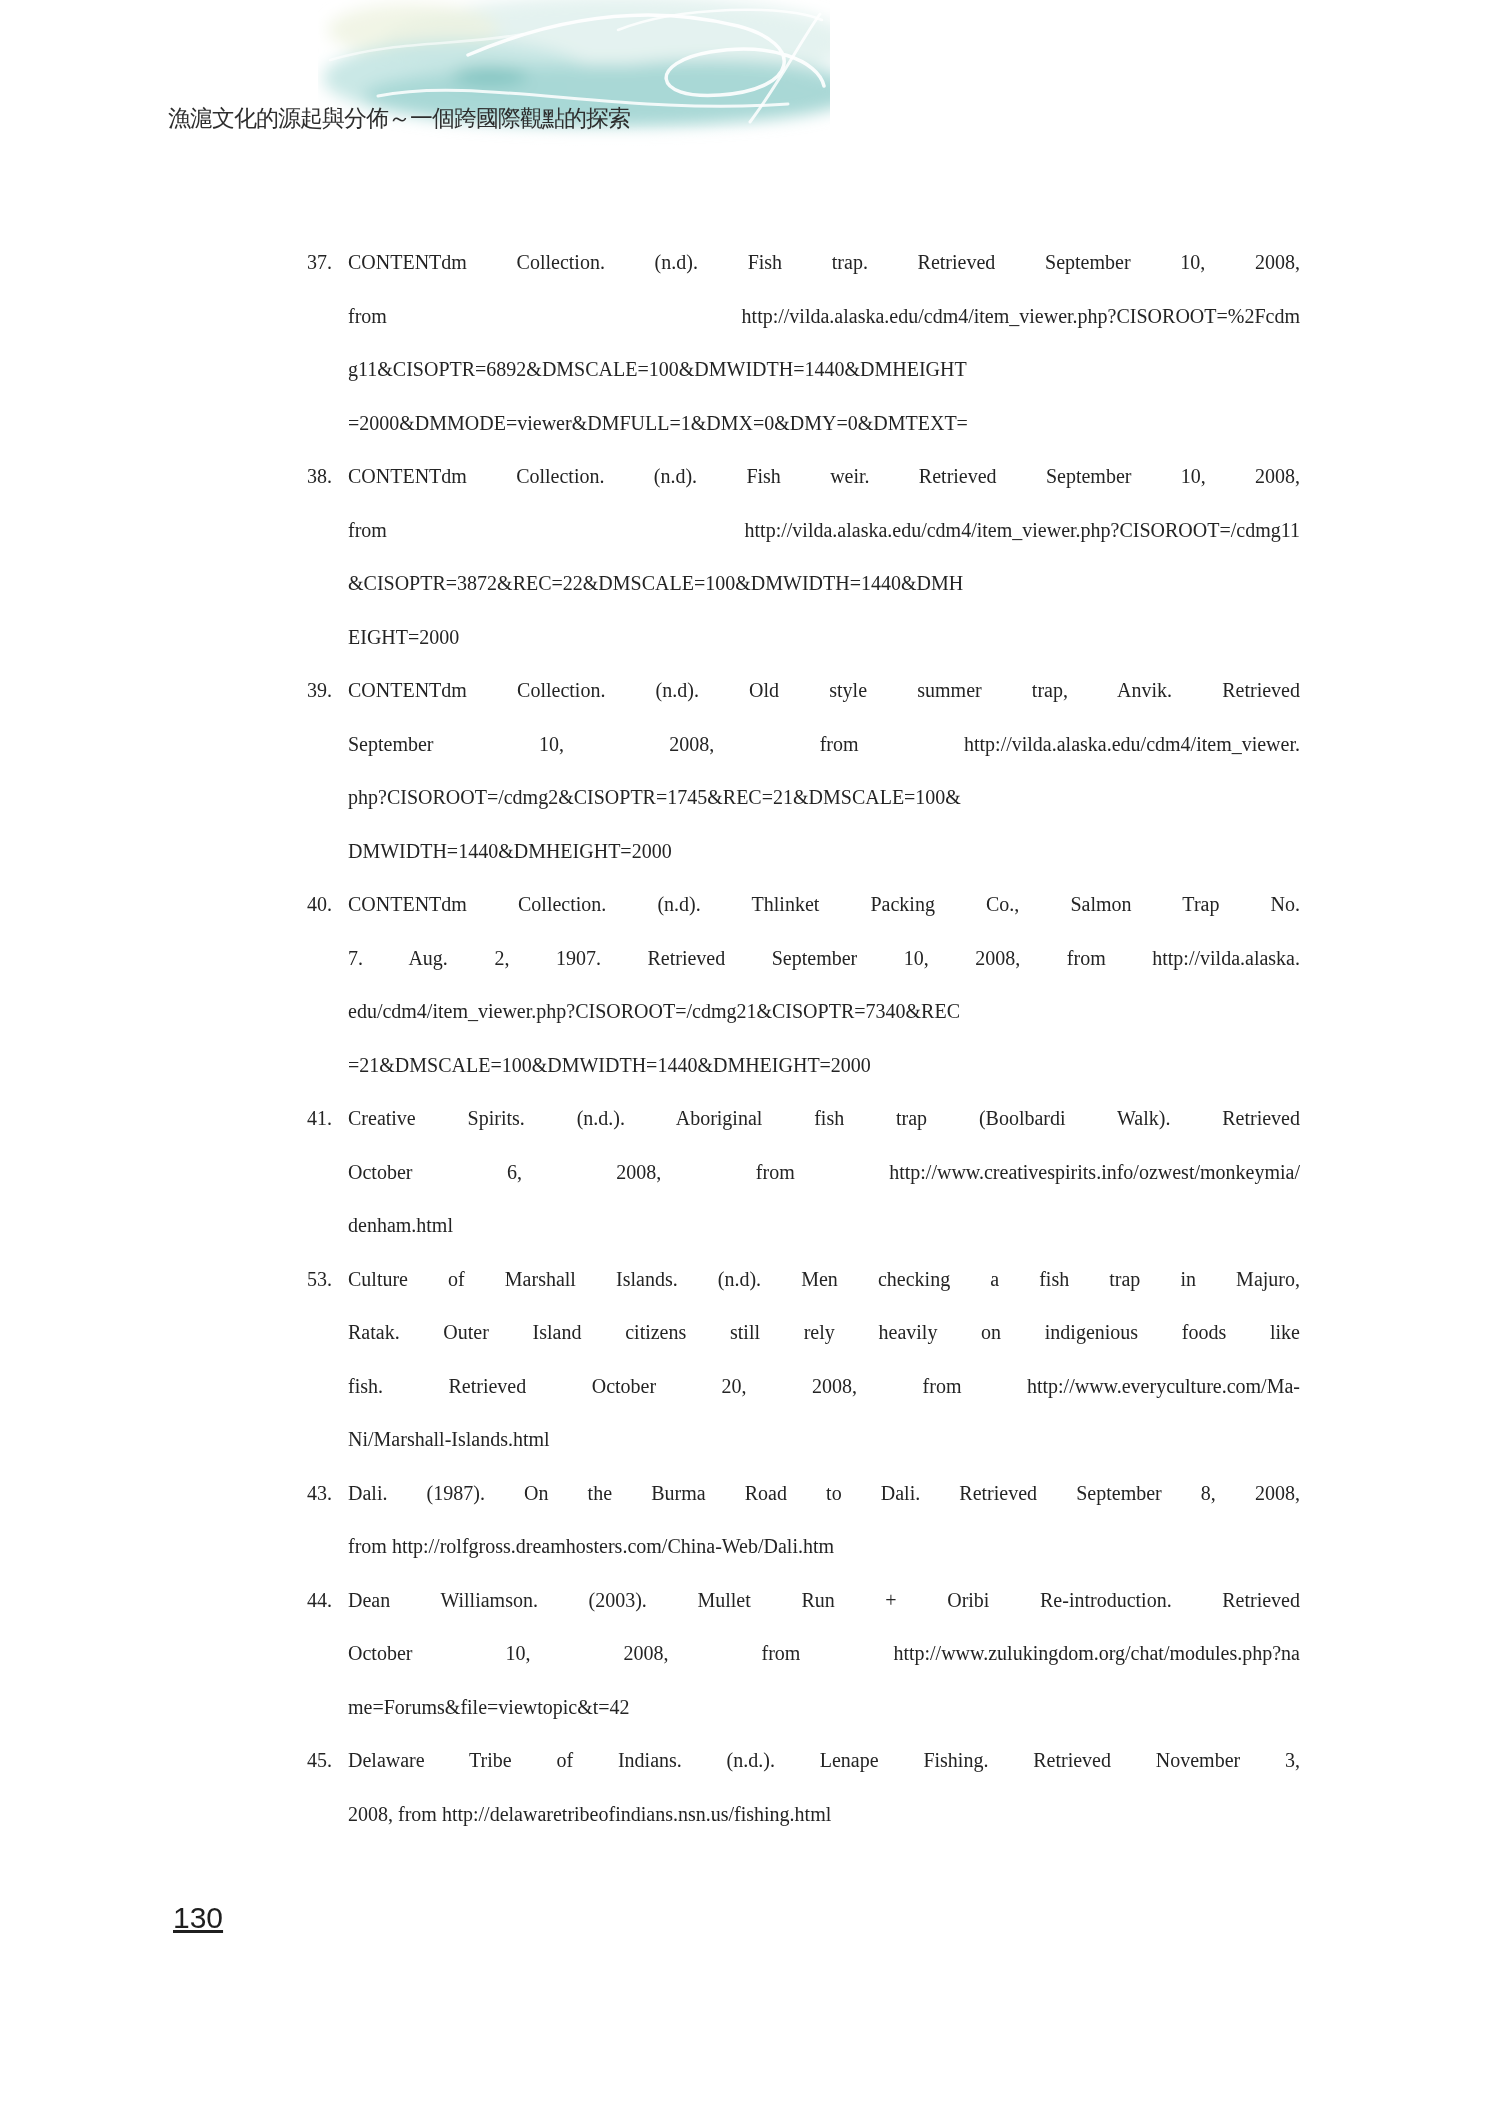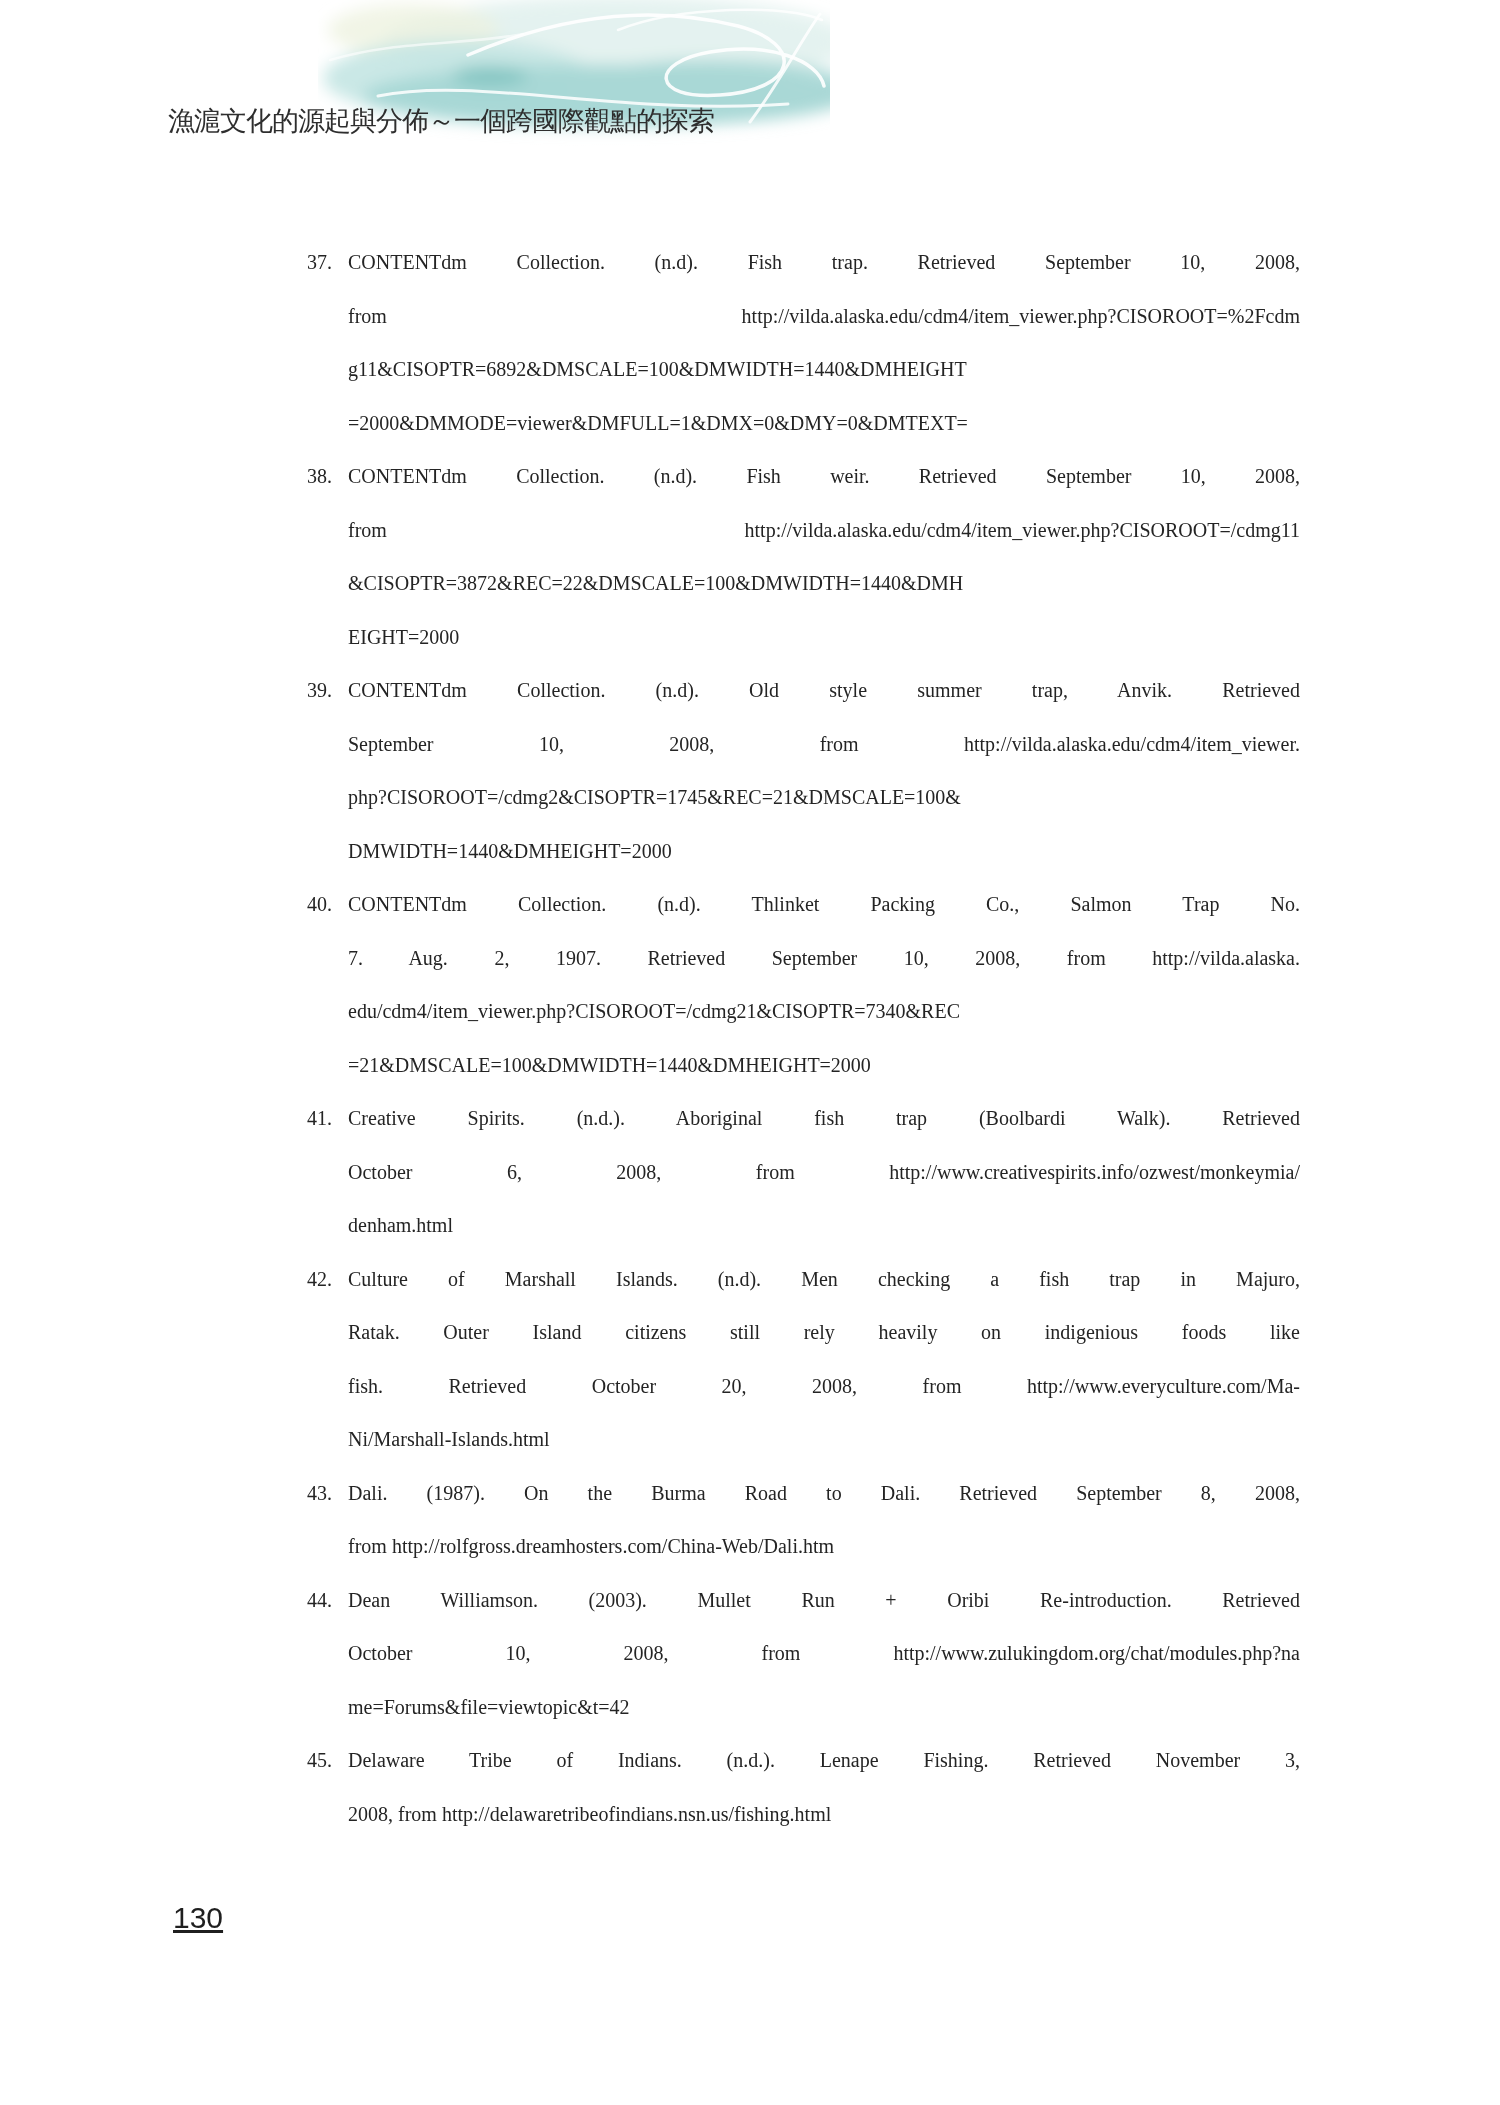--- a/index.html
+++ b/index.html
@@ -9,21 +9,21 @@
     position:relative;
     overflow:hidden;
     font-family:"Liberation Serif",serif;
     color:#242424;
   }
   .header{position:absolute;left:0;top:0;width:1500px;height:175px}
   .hdr-svg{position:absolute;left:318px;top:0;width:512px;height:162px}
   .header-title{
     position:absolute;left:168px;top:103px;
     font-family:"Liberation Sans",sans-serif;
-    font-size:27px;letter-spacing:-1px;
+    font-size:23px;letter-spacing:-1px;
     color:#2e2e2e;white-space:nowrap;
   }
   .refs{
     position:absolute;left:307px;top:236px;width:993px;
     margin:0;padding:0;list-style:none;
     font-size:20px;line-height:53.5px;
   }
   .ref{position:relative;padding-left:41px}
   .ref-num{position:absolute;left:0;top:0}
   .ref-line{
@@ -127,21 +127,21 @@
   <li class="ref">
     <span class="ref-num">41.</span>
     <div class="ref-body">
           <div class="ref-line">Creative Spirits. (n.d.). Aboriginal fish trap (Boolbardi Walk). Retrieved</div>
           <div class="ref-line">October 6, 2008, from http://www.creativespirits.info/ozwest/monkeymia/</div>
           <div class="ref-line last">denham.html</div>
         </div>
   </li>
 
   <li class="ref">
-    <span class="ref-num">42.</span>
+    <span class="ref-num">53.</span>
     <div class="ref-body">
           <div class="ref-line">Culture of Marshall Islands. (n.d). Men checking a fish trap in Majuro,</div>
           <div class="ref-line">Ratak. Outer Island citizens still rely heavily on indigenious foods like</div>
           <div class="ref-line">fish. Retrieved October 20, 2008, from http://www.everyculture.com/Ma-</div>
           <div class="ref-line last">Ni/Marshall-Islands.html</div>
         </div>
   </li>
 
   <li class="ref">
     <span class="ref-num">43.</span>

